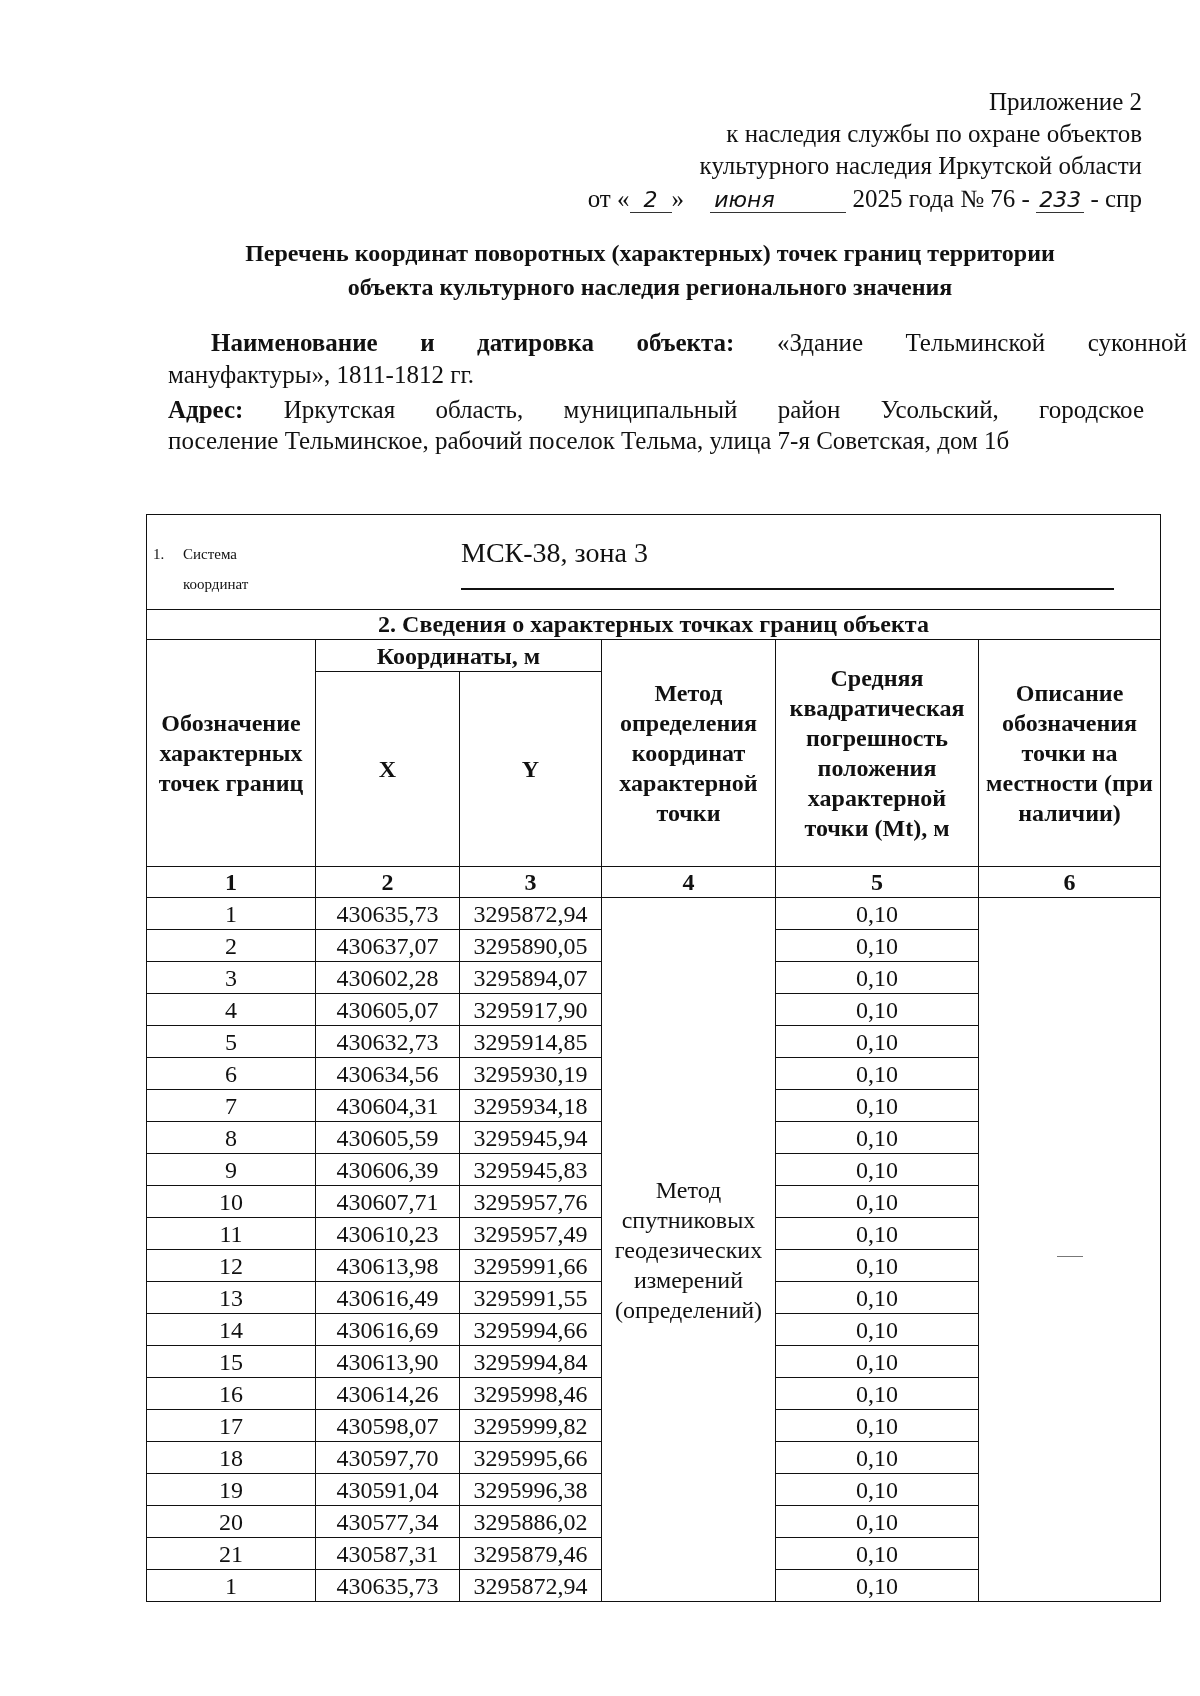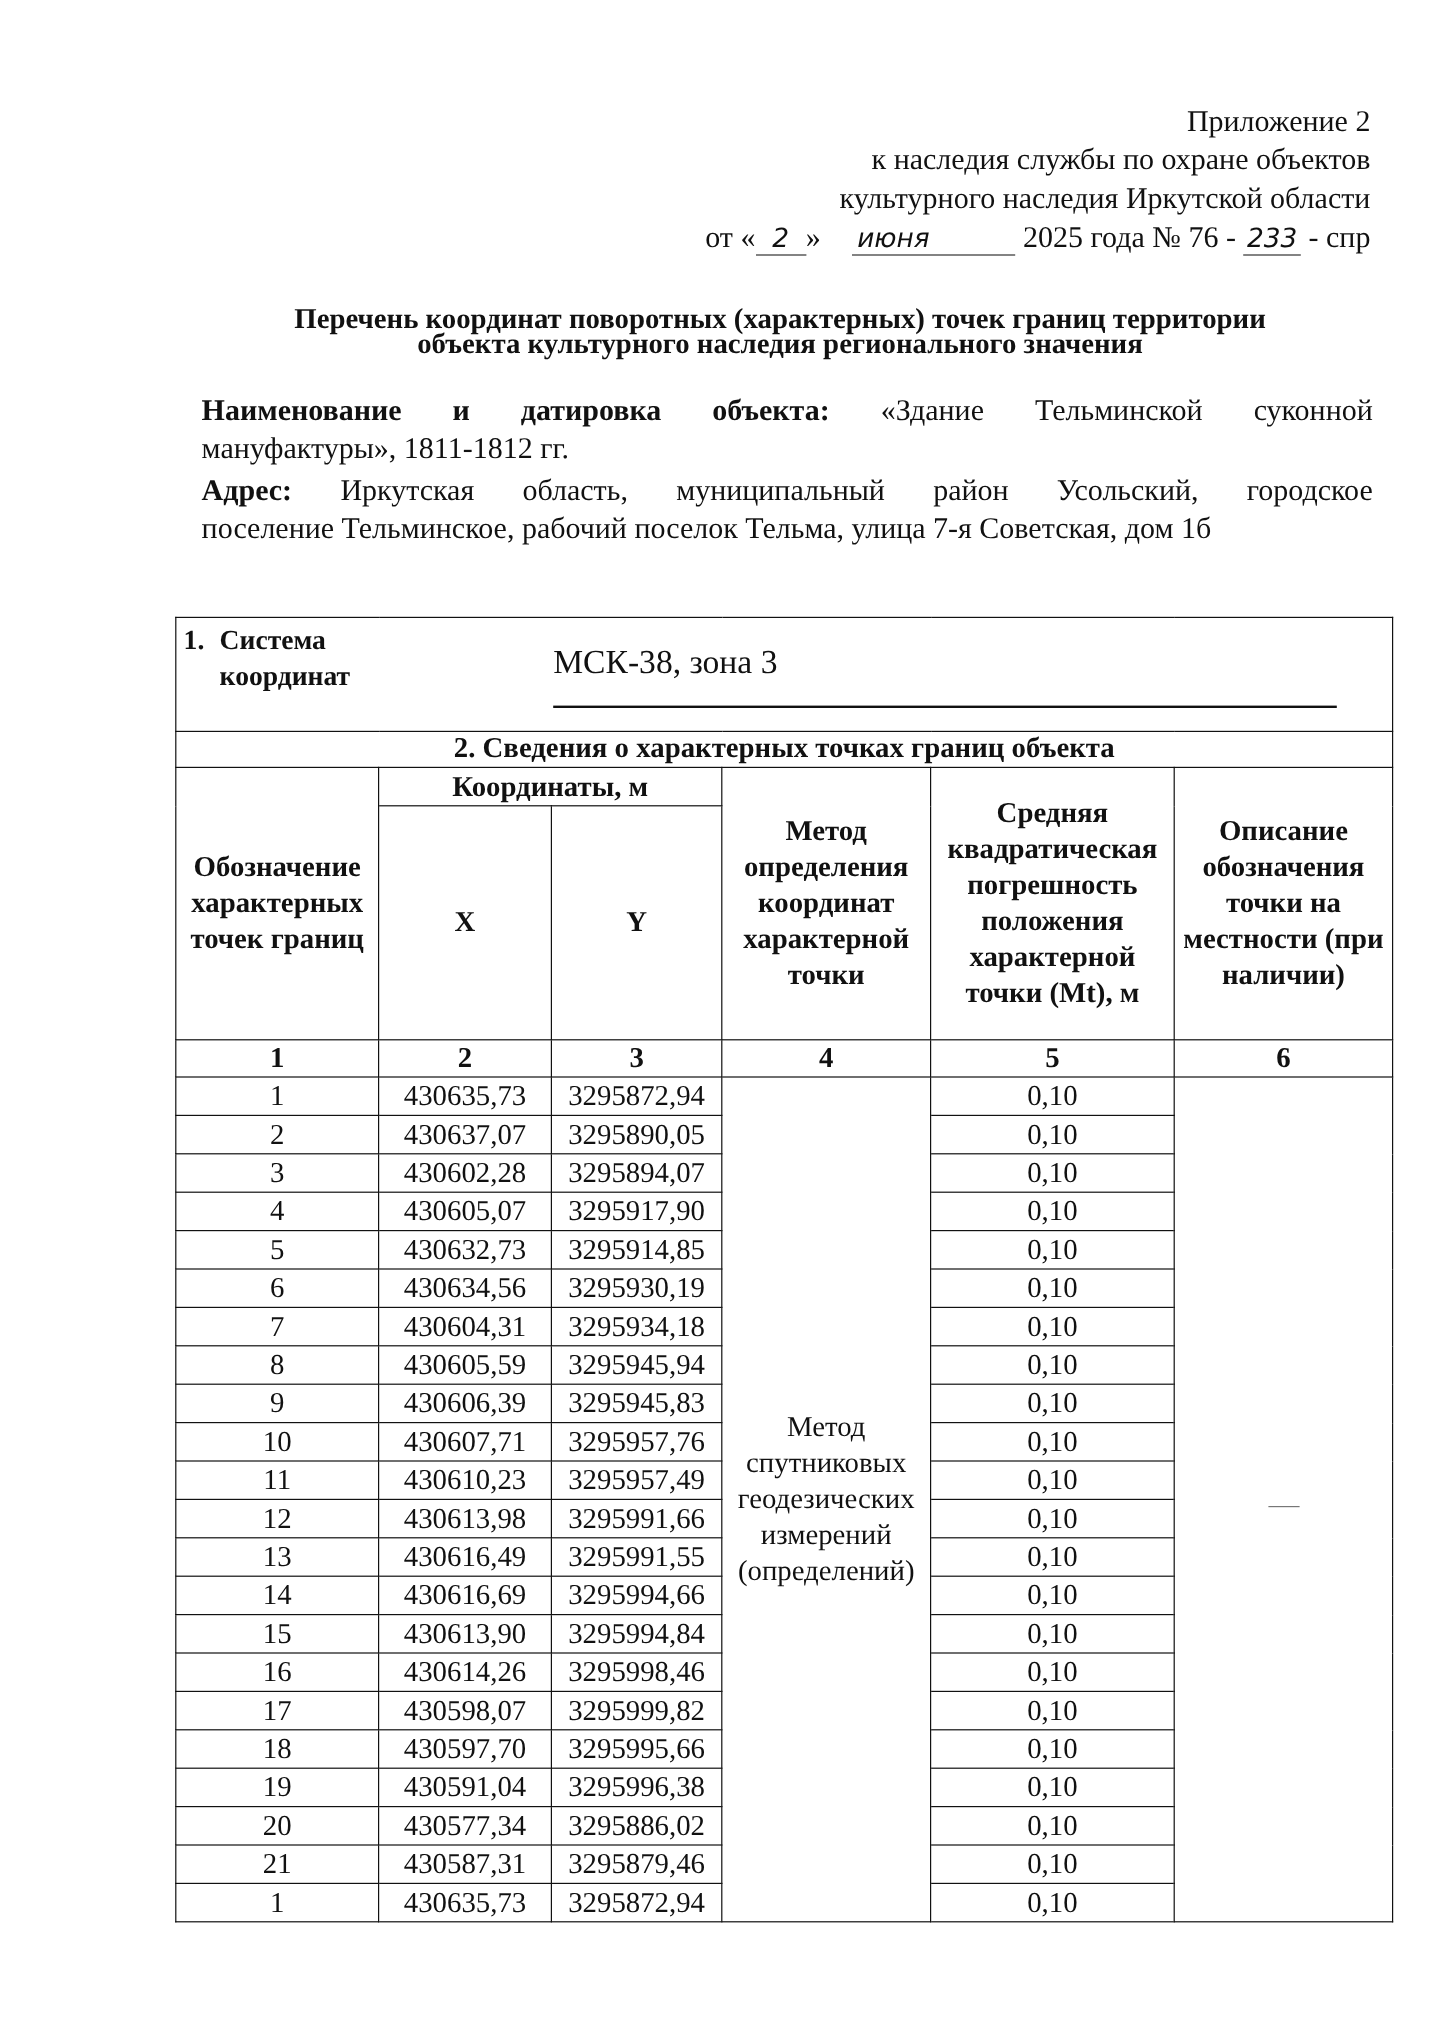--- a/index.html
+++ b/index.html
@@ -10,21 +10,21 @@
   .hw { font-family:"DejaVu Sans", sans-serif; font-style:italic; font-size:22px; display:inline-block;
         border-bottom:1.5px solid #333; text-align:center; line-height:24px; }
   .title { left:150px; width:1000px; text-align:center; font-weight:bold; font-size:24px; line-height:34px; }
   .para { left:168px; width:976px; font-size:25px; line-height:32px; text-align:justify; }
   .para b { font-weight:bold; }
   .just-last { text-align-last:justify; }
   table.grid { position:absolute; left:146px; top:514px; width:1014px; border-collapse:collapse; table-layout:fixed; }
   table.grid td { border:1.5px solid #111; padding:0; text-align:center; vertical-align:middle; font-size:24px; }
   .th { font-weight:bold; font-size:23px; line-height:30px; }
   .sys-cell { height:94px; position:relative; text-align:left !important; vertical-align:top !important; }
-  .sys-label { position:absolute; left:6px; top:4px; font-weight:bold; font-size:23px; line-height:30px; }
+  .sys-label { position:absolute; left:6px; top:24px; font-weight:normal; font-size:15px; line-height:30px; }
   .sys-num { display:inline-block; width:30px; }
   .sys-val { position:absolute; left:314px; top:22px; font-size:28px; }
   .sys-line { position:absolute; left:314px; right:46px; top:73px; border-bottom:2px solid #111; }
   .sec-title { height:29px; font-weight:bold; font-size:23px;margin-left:12px; }
   td.data { height:31px; font-size:24px; line-height:30px; }
   .method { font-size:24px; line-height:30px; }
   .dash { display:inline-block; width:26px; border-top:1.5px solid #777; }
 </style>
 </head>
 <body>
@@ -33,24 +33,24 @@
 <div class="abs hdr" style="top:118px;">к наследия службы по охране объектов</div>
 <div class="abs hdr" style="top:150px;">культурного наследия Иркутской области</div>
 <div class="abs hdr" style="top:183px;">
   <span>от «</span><span class="hw" style="width:42px;">2</span><span>»</span>
   <span class="hw" style="width:132px; text-align:left; padding-left:4px;margin-left:20px;">июня</span>
   <span>2025 года № 76 -</span>
   <span class="hw" style="width:48px;">233</span>
   <span>- спр</span>
 </div>
 
-<div class="abs title" style="top:236px;margin-top:13px;">Перечень координат поворотных (характерных) точек границ территории</div>
+<div class="abs title" style="top:236px;">Перечень координат поворотных (характерных) точек границ территории</div>
 <div class="abs title" style="top:270px;">объекта культурного наследия регионального значения</div>
 
-<div class="abs para just-last" style="top:327px;">
+<div class="abs para just-last" style="top:327px;margin-left:43px;">
   <b>Наименование и датировка объекта:</b>
   <span>«Здание Тельминской суконной</span>
 </div>
 <div class="abs para" style="top:359px;">мануфактуры», 1811-1812 гг.</div>
 <div class="abs para just-last" style="top:394px;">
   <b>Адрес:</b>
   <span>Иркутская область, муниципальный район Усольский, городское</span>
 </div>
 <div class="abs para" style="top:425px;">поселение Тельминское, рабочий поселок Тельма, улица 7-я Советская, дом 1б</div>
 

